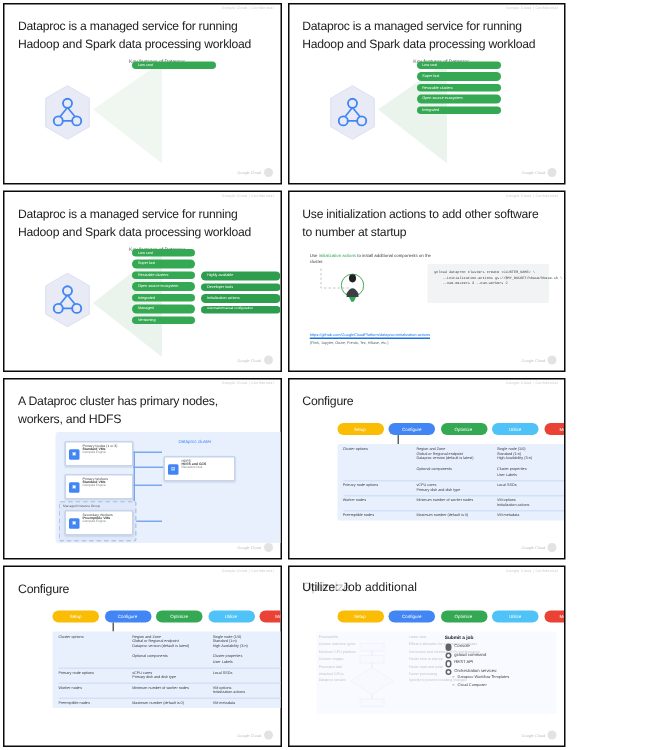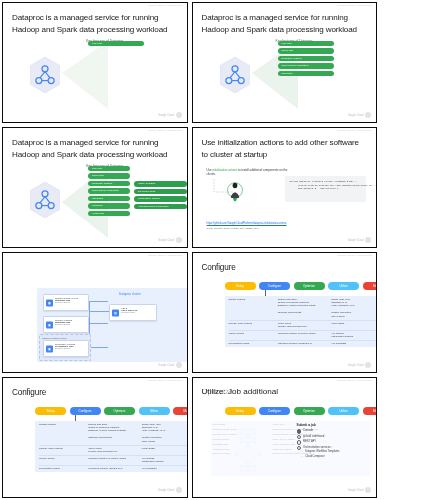--- a/index.html
+++ b/index.html
@@ -152,21 +152,21 @@
       <div class="gclogo">
           <span class="t">Google Cloud</span>
           <span class="d"></span>
         </div>
     </div>
   </div>
 
   <div class="cell">
     <div class="slide">
       <div class="wm">Google Cloud | Confidential</div>
-      <h1 class="title">Use initialization actions to add other software to cluster at startup</h1>
+      <h1 class="title">Use initialization actions to add other software to number at startup</h1>
       <div style="position:absolute;left:14px;top:40px;width:90px;font-size:2.9px;line-height:4.2px;color:#3c4043;">
         <span>Use </span><span class="hl">initialization actions</span><span> to install additional components on the cluster.</span>
       </div>
       <svg class="person" style="left:34px;top:52px;" viewBox="0 0 40 56">
         <circle cx="20" cy="26" r="19" fill="none" stroke="#34a853" stroke-width="1.6"></circle>
         <ellipse cx="20" cy="14" rx="6" ry="7" fill="#202124"></ellipse>
         <path d="M10 40 Q20 22 30 40 L30 46 L10 46 Z" fill="#3c4043"></path>
         <path d="M14 46 L26 46 L22 54 L18 54 Z" fill="#34a853"></path>
       </svg>
       <svg style="position:absolute;left:20px;top:50px;width:22px;height:18px;">
@@ -182,20 +182,21 @@
       <div class="gclogo">
           <span class="t">Google Cloud</span>
           <span class="d"></span>
         </div>
     </div>
   </div>
 
   <div class="cell">
     <div class="slide">
       <div class="wm">Google Cloud | Confidential</div>
+      <h1 class="title short">A Dataproc cluster has primary nodes, workers, and HDFS</h1>
       <div class="panelbg" style="left:34px;top:35px;width:152px;height:74px;"></div>
       <div class="clbl" style="left:116px;top:39px;">Dataproc cluster</div>
 
       <div class="conn" style="left:83px;top:48px;width:22px;height:0.5px;"></div>
       <div class="conn" style="left:83px;top:70px;width:22px;height:0.5px;"></div>
       <div class="conn" style="left:83px;top:94px;width:22px;height:0.5px;"></div>
       <div class="conn" style="left:86px;top:48px;width:0.5px;height:46px;"></div>
       <div class="conn" style="left:86px;top:58px;width:20px;height:0.5px;"></div>
 
       <div class="dbox" style="left:40px;top:41px;width:44px;height:15px;">

